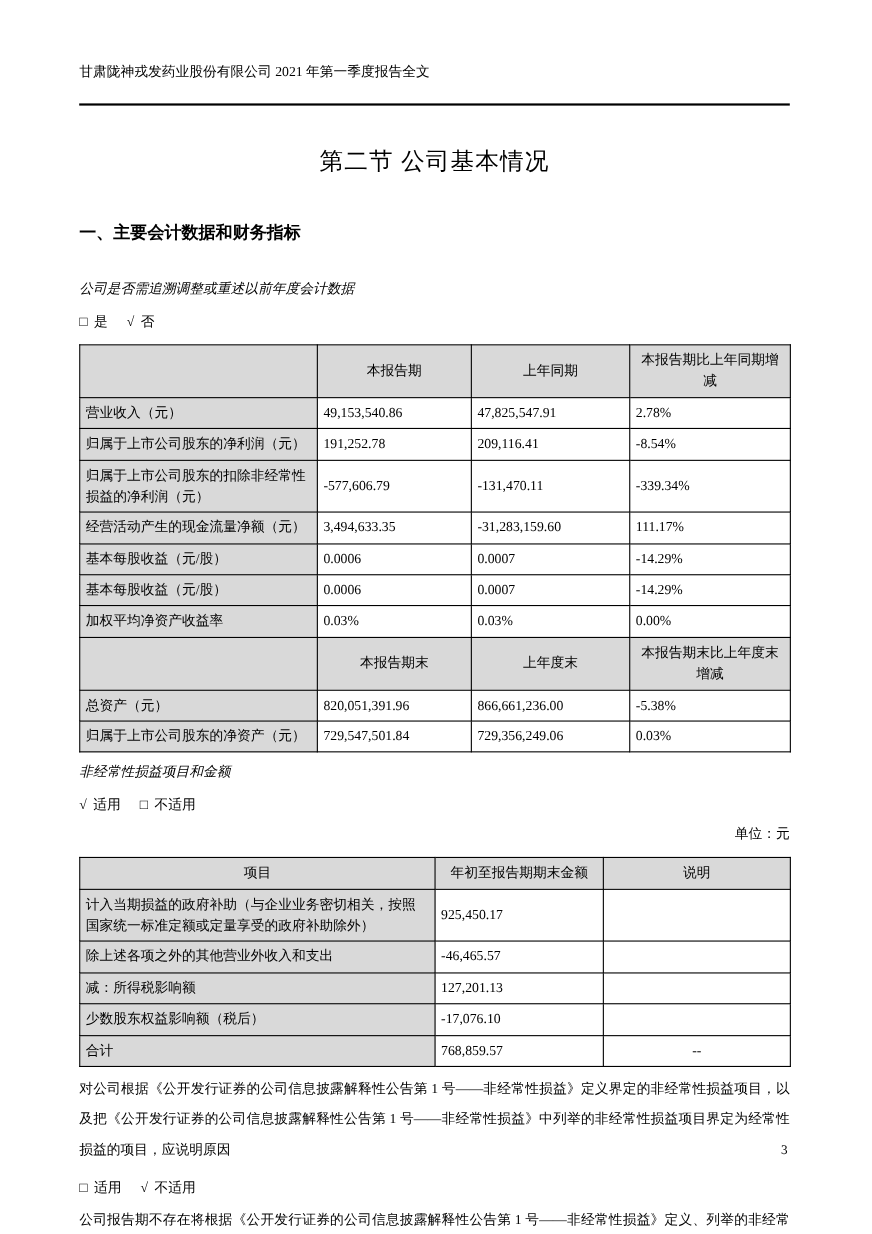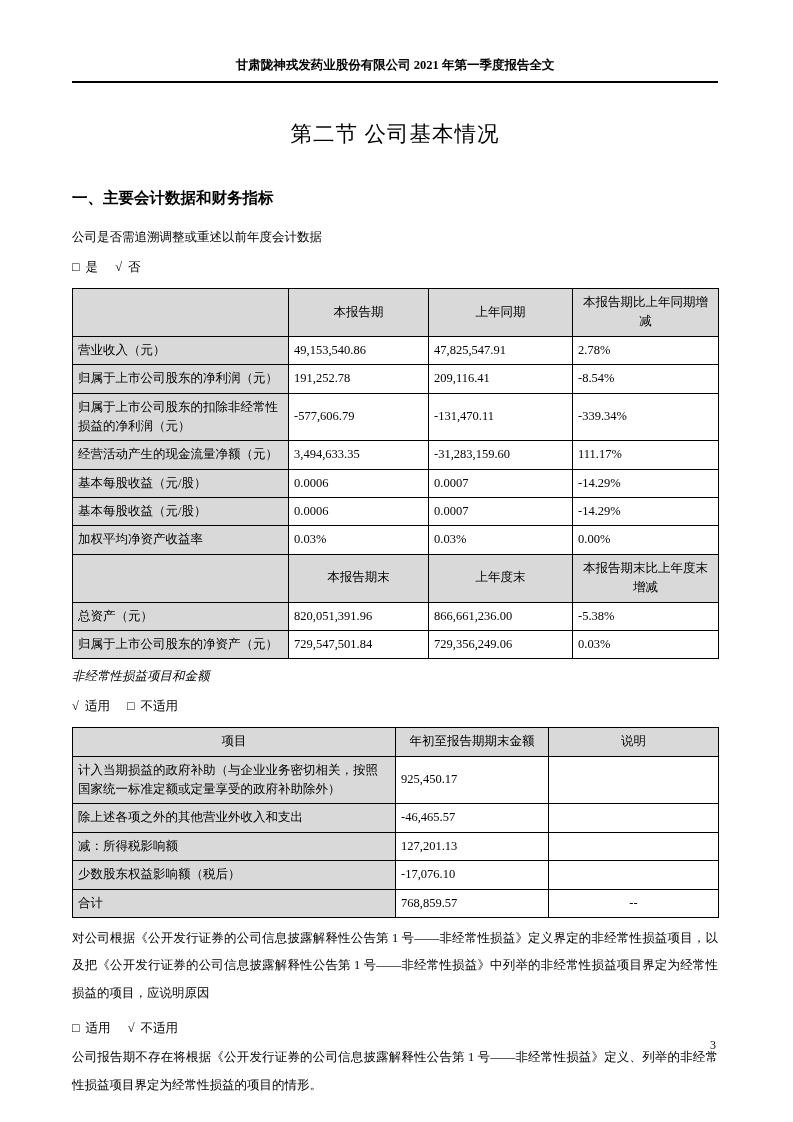--- a/index.html
+++ b/index.html
@@ -6,40 +6,39 @@
   .page{
     position:relative;
     width:793px;height:1122px;
     background:#ffffff;
     font-family:"Liberation Serif","DejaVu Serif",serif;
     color:#000000;
     overflow:hidden;
   }
   .content{position:absolute;left:72px;width:646px;top:0;}
   .doc-header{
-    padding-top:57px;padding-bottom:7px;
-    text-align:center;
+    padding-top:57px;padding-bottom:20px;
+    text-align:left;
     font-size:12.5px;
     border-bottom:2px solid #000;
-    font-weight:bold;
   }
   .title{
     margin:36px 0 0 0;
     text-align:center;
     font-size:21.5px;
     font-weight:normal;
     letter-spacing:1px;
   }
   .section-heading{
     margin:40px 0 16px 0;
     font-size:15.5px;
     font-weight:bold;
     font-family:"Liberation Sans","DejaVu Sans",sans-serif;
   }
-  .body-text{font-size:12.5px;margin:20px 0 0 0;}
+  .body-text{font-size:12.5px;margin:32px 0 0 0;font-style:italic;}
   .choice-line{font-size:12.5px;margin:13px 0 0 0;}
   .choice-line .cb{display:inline-block;margin-right:6px;}
   .choice-line .opt-label{display:inline-block;margin-right:14px;}
   .unit-line{font-size:12.5px;text-align:right;margin:10px 0 0 0;}
   .after-table-text{font-size:12.5px;margin:9px 0 0 0;font-style:italic;}
   .long-para{
     font-size:12.5px;
     line-height:2.2;
     text-align:justify;
     margin:7px 0 0 0;
@@ -170,20 +169,21 @@
     </tbody>
       </table>
 
     <p class="after-table-text">非经常性损益项目和金额</p>
 
     <p class="choice-line">
       <span class="cb">√</span><span class="opt-label">适用</span>
       <span class="cb">□</span><span class="opt-label">不适用</span>
     </p>
 
+    <p class="unit-line">单位：元</p>
 
     <table class="fin-table t2">
       <colgroup>
           <col style="width:323px">
           <col style="width:153px">
           <col style="width:170px">
         </colgroup>
       <tbody>
           <tr>
         <td class="hd">项目</td>

